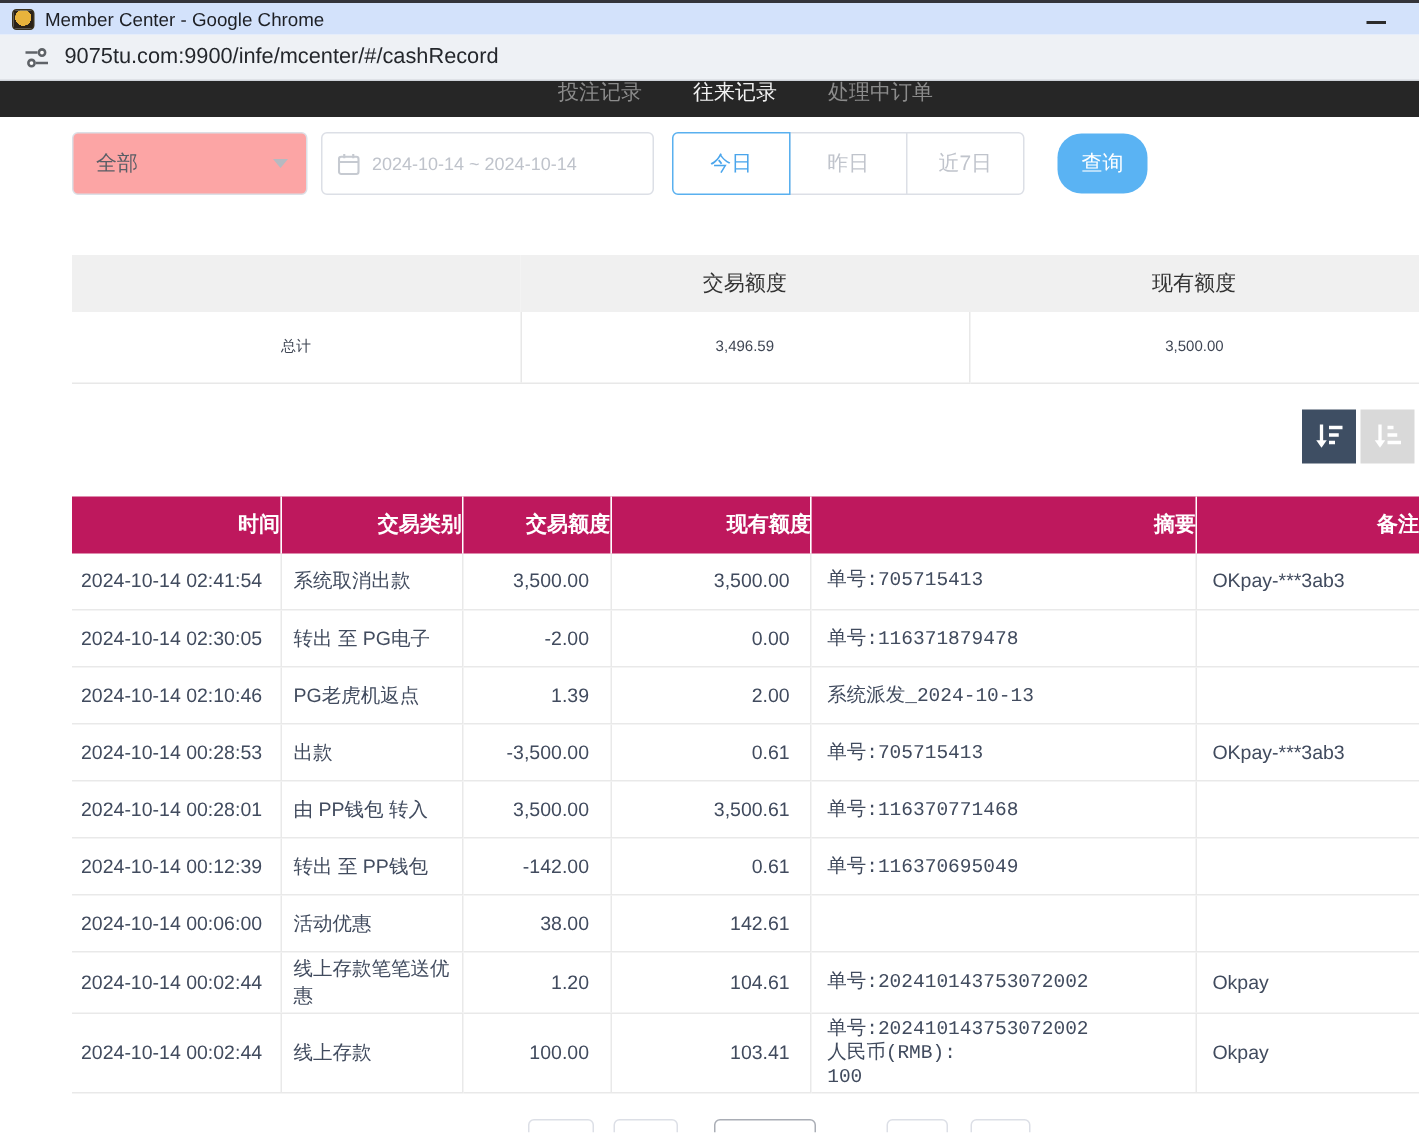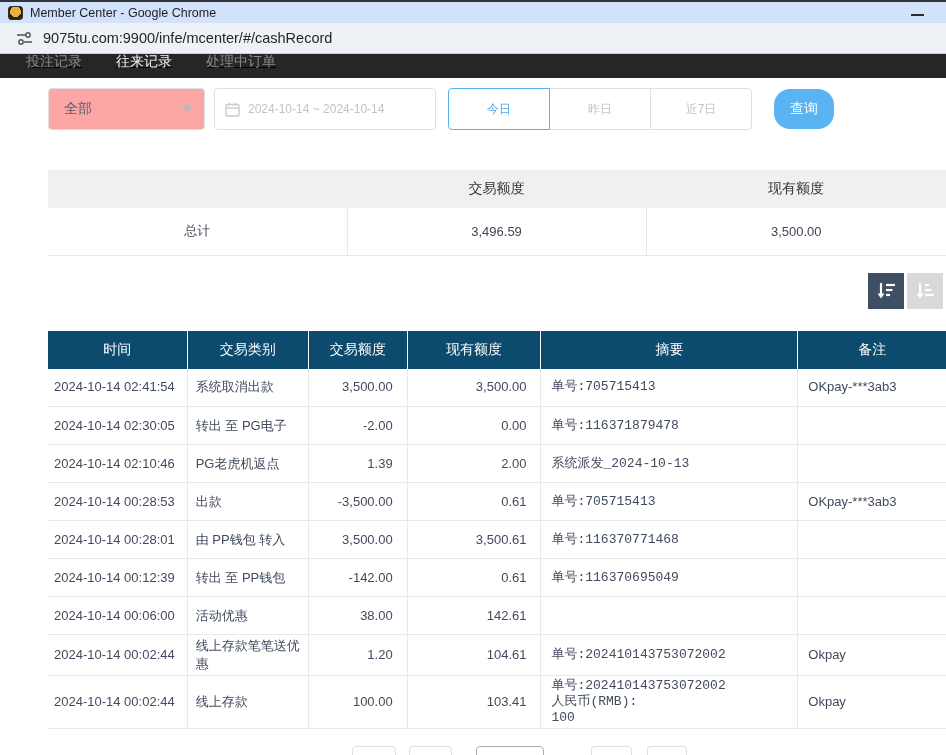--- a/index.html
+++ b/index.html
@@ -28,21 +28,21 @@
   .urlbar {
     height:31px; background:#eef1f5; border-bottom:1px solid #cfd3d9;
     display:flex; align-items:center; padding:0 10px;
   }
   .tune-icon { width:17px; height:17px; margin:0 10px 0 6px; flex:0 0 auto; }
   .url-text { font-size:14.5px; color:#24272c; white-space:nowrap; }
 
   
   .navbar {
     height:24px; background:#262626; position:relative; overflow:hidden;
-    display:flex; justify-content:flex-start;text-decoration:underline;
+    display:flex; justify-content:center;
   }
   .nav-tabs { display:flex; gap:30px; transform:translateX(24px); }
   .nav-tab { position:relative; font-size:14px; color:#8b8b8b; padding:0 2px;
     margin-top:-4px; line-height:22px; white-space:nowrap; cursor:pointer; }
   .nav-tab.active { color:#f2f2f2; }
   .nav-tab.active::after {
     content:""; position:absolute; left:-2px; right:-2px; bottom:-16px; height:20px;
     border-bottom:4px solid #53aef1;
   }
 
@@ -60,55 +60,55 @@
     border-top:6px solid #b6b9c0; }
   .date-box {
     width:222px; height:42px; border:1px solid #dcdfe6; border-radius:4px; margin-left:9px;
     display:flex; align-items:center; padding:0 10px; background:#fff; cursor:pointer;
   }
   .calendar-icon { width:15px; height:15px; margin-right:8px; flex:0 0 auto; }
   .date-text { font-size:12px; color:#bfc3cb; white-space:nowrap; }
 
   .day-group { display:flex; margin-left:12px; }
   .day-btn {
-    width:102px; height:42px; border:1px solid #dcdfe6; background:#fff;
-    font-size:12px; color:#c0c4cc; display:flex; align-items:center; justify-content:center;
+    width:79px; height:42px; border:1px solid #dcdfe6; background:#fff;
+    font-size:14px; color:#c0c4cc; display:flex; align-items:center; justify-content:center;
     cursor:pointer;
   }
   .day-btn + .day-btn { margin-left:-1px; }
   .day-btn.first { border-radius:4px 0 0 4px; }
   .day-btn.last { border-radius:0 4px 4px 0; }
   .day-btn.active { border:1px solid #59b0ef; color:#4aa5ec; position:relative; z-index:2; }
 
   .query-btn {
     width:60px; height:40px; margin-left:22px; background:#5ab3f3; border:none; border-radius:16px;
     color:#fff; font-size:14px; display:flex; align-items:center; justify-content:center; cursor:pointer;
   }
 
   
   .summary-table { width:898px; margin-top:40px; border-collapse:collapse; table-layout:fixed; }
   .summary-table th {
     background:#f0f0f0; height:38px; font-size:14px; color:#333; font-weight:normal; text-align:center;
   }
   .summary-table td {
-    height:47px; font-size:13px; color:#3f4654; text-align:center; background:#fff;
+    height:47px; font-size:10px; color:#3f4654; text-align:center; background:#fff;
     border-bottom:1px solid #e8e8e8;
   }
   .summary-table td + td { border-left:1px solid #e8e8e8; }
 
   
   .sort-row { width:895px; margin-top:17px; display:flex; justify-content:flex-end; gap:3px; }
   .sort-btn { width:36px; height:36px; border:none; display:flex; align-items:center; justify-content:center; cursor:pointer; }
   .sort-btn.desc { background:#3e4e63; }
   .sort-btn.asc { background:#d9d9d9; }
 
   
   .cash-table { width:898px; margin-top:22px; border-collapse:collapse; table-layout:fixed; }
   .cash-table th {
-    background:#0c4a6e; color:#fff; font-size:14px; font-weight:normal; height:38px; text-align:center;
+    background:#be185d; color:#fff; font-size:14px; font-weight:bold; height:38px; text-align:right;
   }
   .cash-table th + th { border-left:1px solid #fff; }
   .cash-table td {
     height:38px; font-size:13px; color:#414b5e; padding:2px 8px; line-height:18px;
     border-bottom:1px solid #e9e9e9; background:#fff; vertical-align:middle;
     overflow:hidden;
   }
   .cash-table td + td { border-left:1px solid #e9e9e9; }
   .cash-table td.c-time { padding-left:6px; white-space:nowrap; }
   .cash-table td.c-amount, .cash-table td.c-balance { text-align:right; padding-right:14px; white-space:nowrap; }

